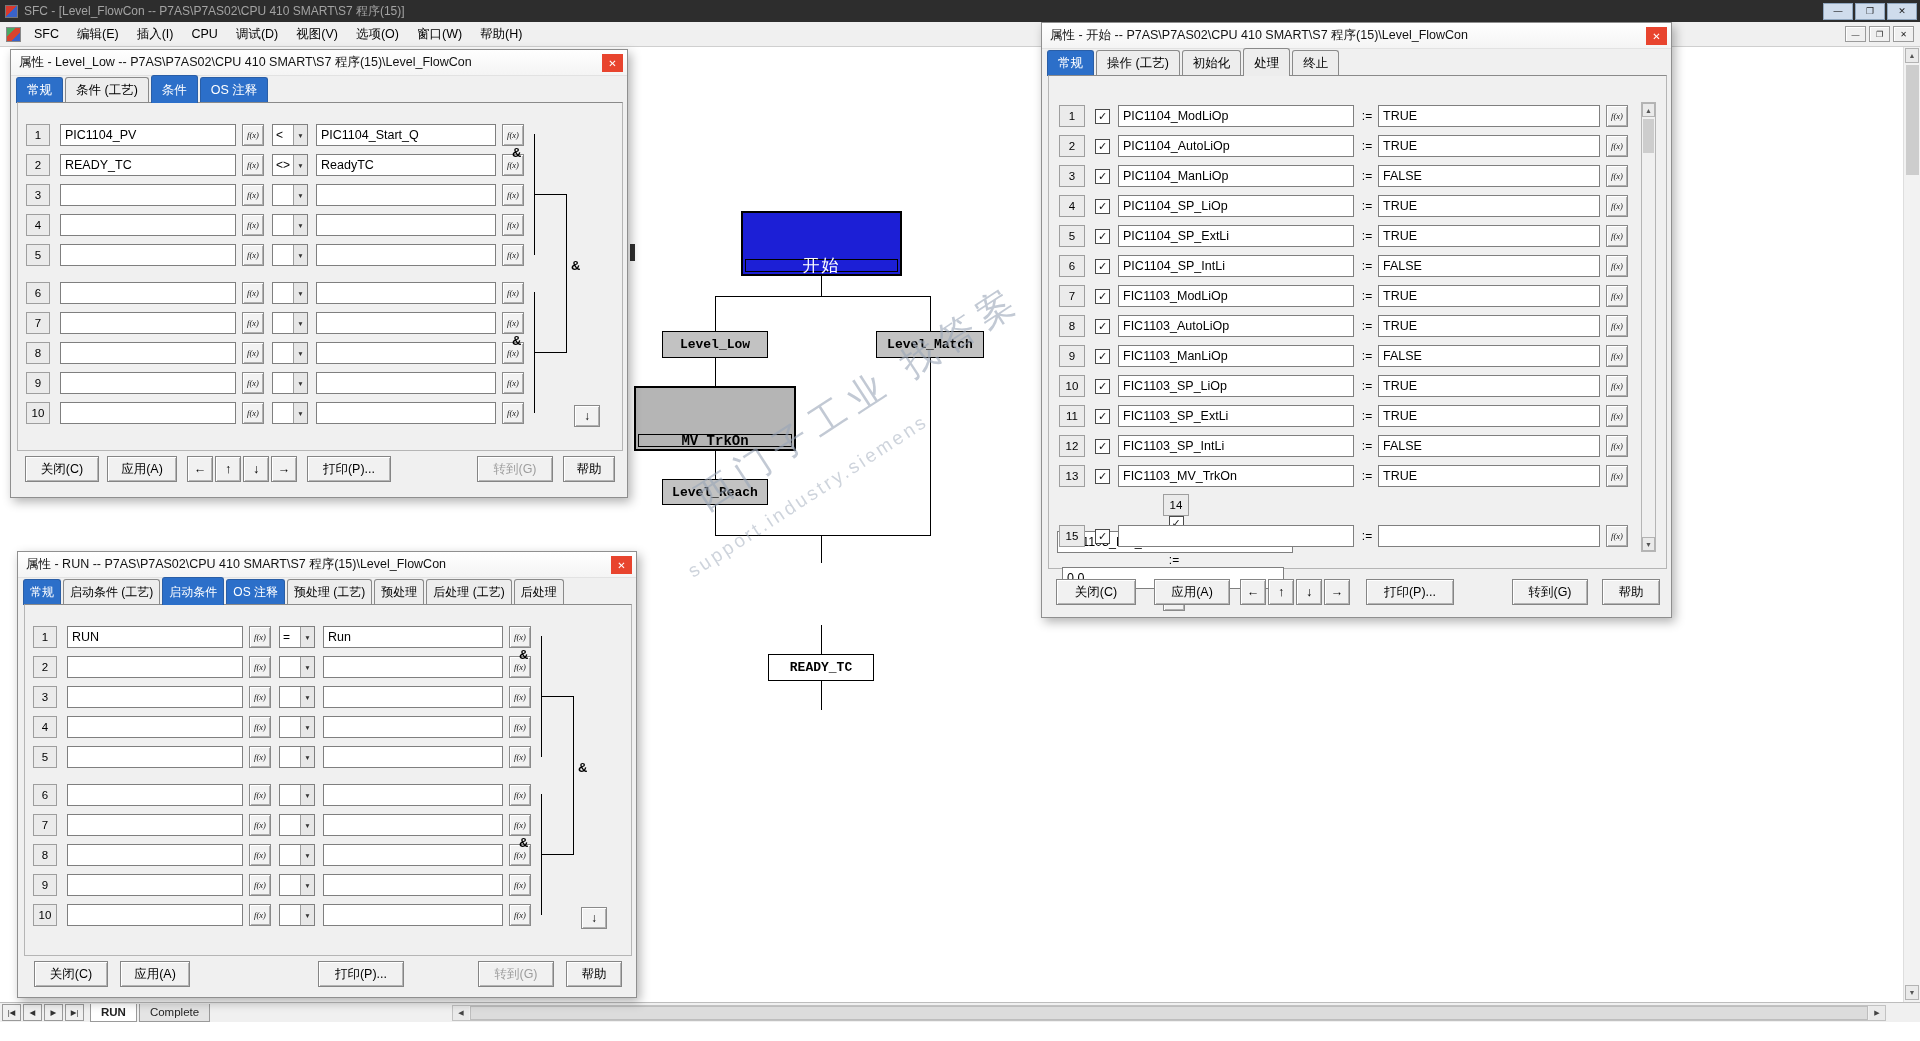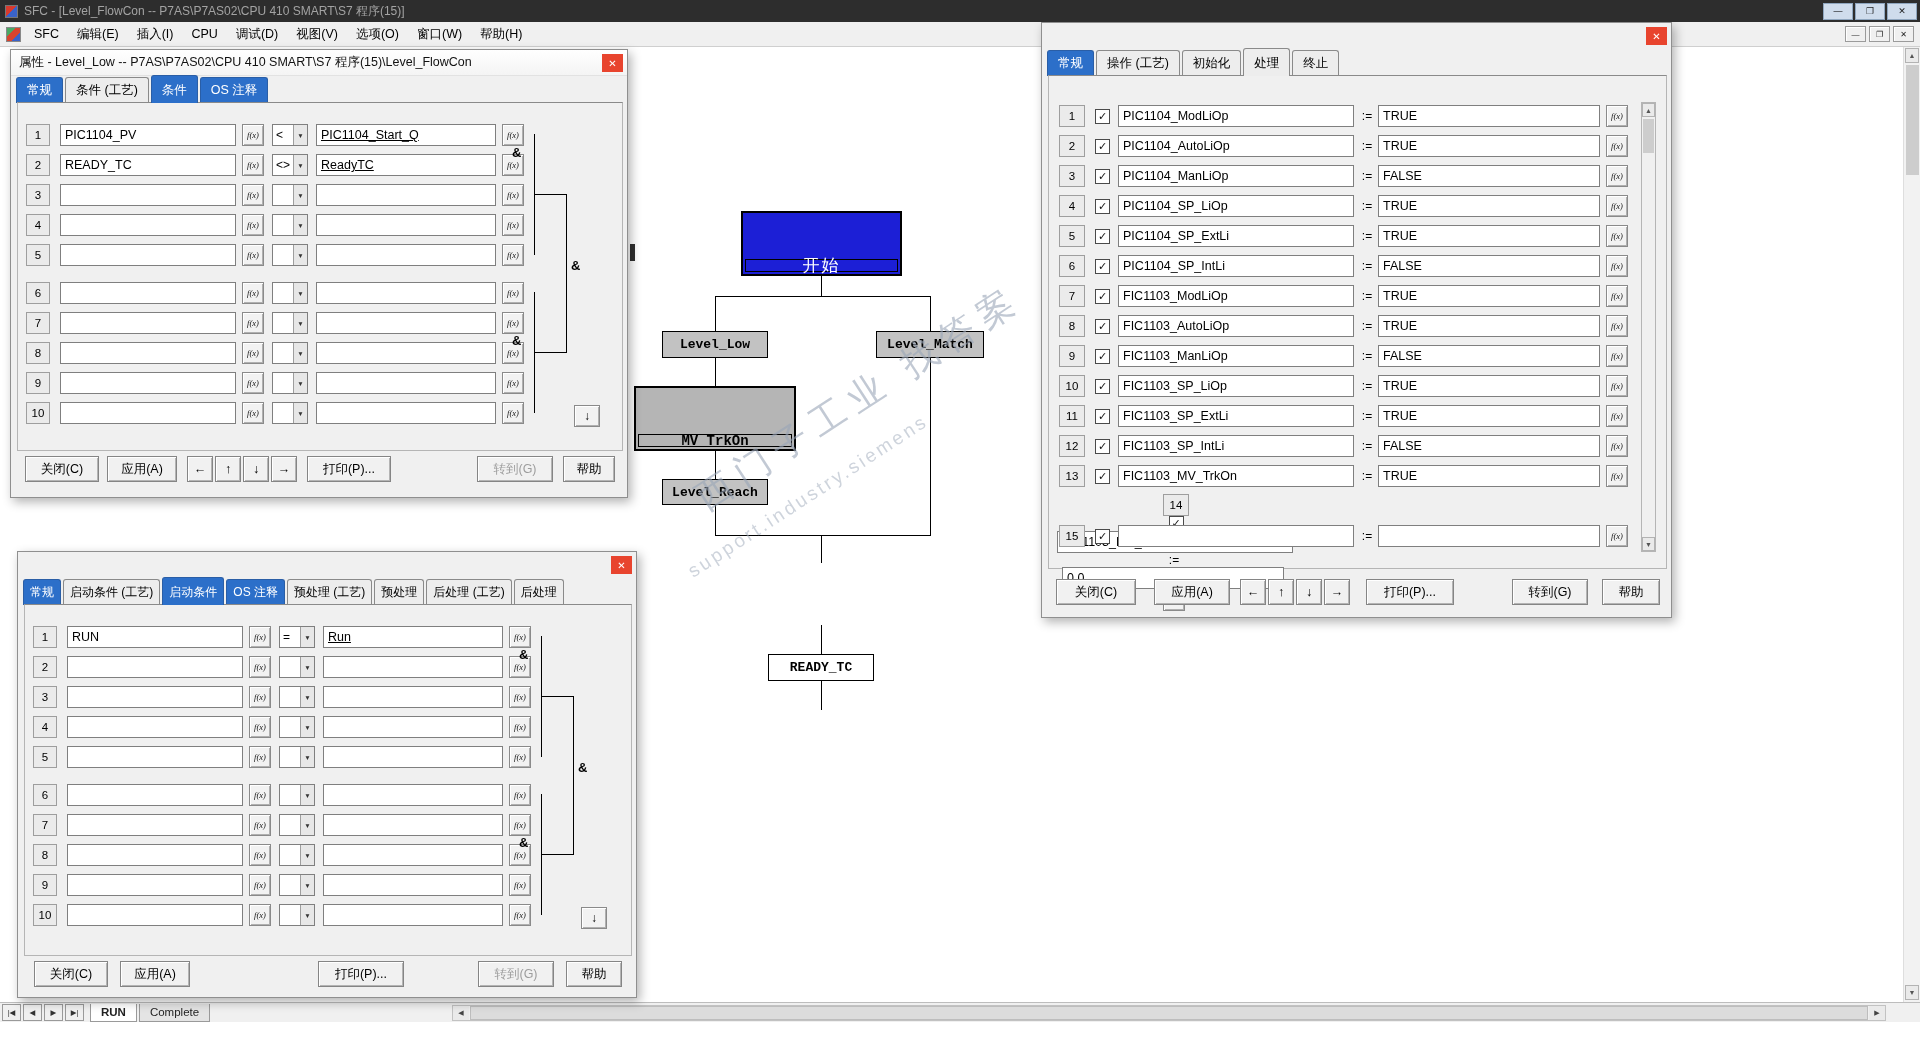--- a/index.html
+++ b/index.html
@@ -41,21 +41,21 @@
 .tab{border:1px solid #8a8a8a;border-bottom:none;border-radius:3px 3px 0 0;padding:4px 10px;font-size:12.5px;margin-right:2px;background:#ededed;color:#000;position:relative;white-space:nowrap;}
 .tab.blue{background:#2c6fc9;border-color:#2a5ea6;color:#fff;}
 .tab.active{padding-top:6px;margin-top:-2px;z-index:3;}
 .tabs.tight .tab{padding-left:6px;padding-right:6px;font-size:12px;}
 .tabpage{position:absolute;background:#f0f0f0;border:1px solid #b5b5b5;border-top:1px solid #8a8a8a;}
 .crow,.arow{position:absolute;left:0;height:24px;display:flex;align-items:center;}
 .rownum{width:24px;height:22px;margin-left:8px;background:#ebebeb;border:1px solid #9e9e9e;font-size:11.5px;display:flex;align-items:center;justify-content:center;flex:none;color:#000;}
 .arow .rownum{width:26px;margin-left:10px;}
 .tin{height:22px;border:1px solid #7f7f7f;background:#fff;font-size:12.5px;padding:0 4px;font-family:"Liberation Sans",sans-serif;flex:none;color:#000;}
 .tin.lhs{width:176px;margin-left:10px;}
-.tin.rhs{width:180px;margin-left:8px;text-decoration:underline;}
+.tin.rhs{width:180px;margin-left:8px;}
 .tin.name{width:236px;margin-left:8px;}
 .tin.val{width:222px;margin-left:4px;}
 .fxbtn{width:22px;height:22px;margin-left:6px;font-size:8.5px;font-style:italic;background:#f2f2f2;border:1px solid #8a8a8a;box-shadow:inset 1px 1px 0 #fff,inset -1px -1px 0 #b0b0b0;padding:0;flex:none;color:#111;font-family:"Liberation Serif",serif;}
 .combo{width:36px;height:22px;margin-left:8px;border:1px solid #7f7f7f;background:#fff;display:flex;flex:none;}
 .combo .cval{flex:1;font-size:12px;display:flex;align-items:center;padding-left:3px;color:#000;}
 .combo .cbtn{width:14px;background:#e7e7e7;border-left:1px solid #9e9e9e;font-size:6.5px;display:flex;align-items:center;justify-content:center;color:#333;flex:none;}
 .cbx{width:15px;height:15px;margin-left:10px;background:#fff;border:1px solid #4a4a4a;font-size:11px;display:flex;align-items:center;justify-content:center;font-weight:bold;flex:none;color:#111;}
 .assign{width:14px;margin-left:6px;font-size:12px;text-align:center;flex:none;color:#000;}
 .brk{position:absolute;background:#000;}
 .amp{position:absolute;font-size:13px;font-weight:bold;color:#000;}
@@ -307,20 +307,23 @@
       <button class="btn" style="left:204px;width:26px;">↑</button>
       <button class="btn" style="left:232px;width:26px;">↓</button>
       <button class="btn" style="left:260px;width:26px;">→</button>
       <button class="btn" style="left:296px;width:84px;">打印(P)...</button>
       <button class="btn disabled" style="left:466px;width:76px;">转到(G)</button>
       <button class="btn" style="left:552px;width:52px;">帮助</button>
     </div>
   </div>
 
   <div class="dlg" id="dlg2" style="left:17px;top:551px;width:620px;height:447px;">
+    <div class="dlg-title">
+      <span>属性 - RUN -- P7AS\P7AS02\CPU 410 SMART\S7 程序(15)\Level_FlowCon</span>
+    </div>
     <div class="dlg-close">✕</div>
     <div class="tabs tight" id="dlg2-tabs">
         <div class="tab blue">常规</div>
         <div class="tab">启动条件 (工艺)</div>
         <div class="tab blue active">启动条件</div>
         <div class="tab blue">OS 注释</div>
         <div class="tab">预处理 (工艺)</div>
         <div class="tab">预处理</div>
         <div class="tab">后处理 (工艺)</div>
         <div class="tab">后处理</div>
@@ -449,20 +452,23 @@
     <div class="dlg-btns" style="top:409px;height:28px;">
       <button class="btn" style="left:16px;width:74px;">关闭(C)</button>
       <button class="btn" style="left:102px;width:70px;">应用(A)</button>
       <button class="btn" style="left:300px;width:86px;">打印(P)...</button>
       <button class="btn disabled" style="left:460px;width:76px;">转到(G)</button>
       <button class="btn" style="left:548px;width:56px;">帮助</button>
     </div>
   </div>
 
   <div class="dlg" id="dlg3" style="left:1041px;top:22px;width:631px;height:596px;">
+    <div class="dlg-title">
+      <span>属性 - 开始 -- P7AS\P7AS02\CPU 410 SMART\S7 程序(15)\Level_FlowCon</span>
+    </div>
     <div class="dlg-close">✕</div>
     <div class="tabs" id="dlg3-tabs">
         <div class="tab blue">常规</div>
         <div class="tab">操作 (工艺)</div>
         <div class="tab">初始化</div>
         <div class="tab active">处理</div>
         <div class="tab">终止</div>
       </div>
     <div class="tabpage" id="dlg3-page" style="left:6px;top:52px;width:619px;height:494px;">
       <div class="vscroll" style="left:592px;top:26px;height:450px;">

